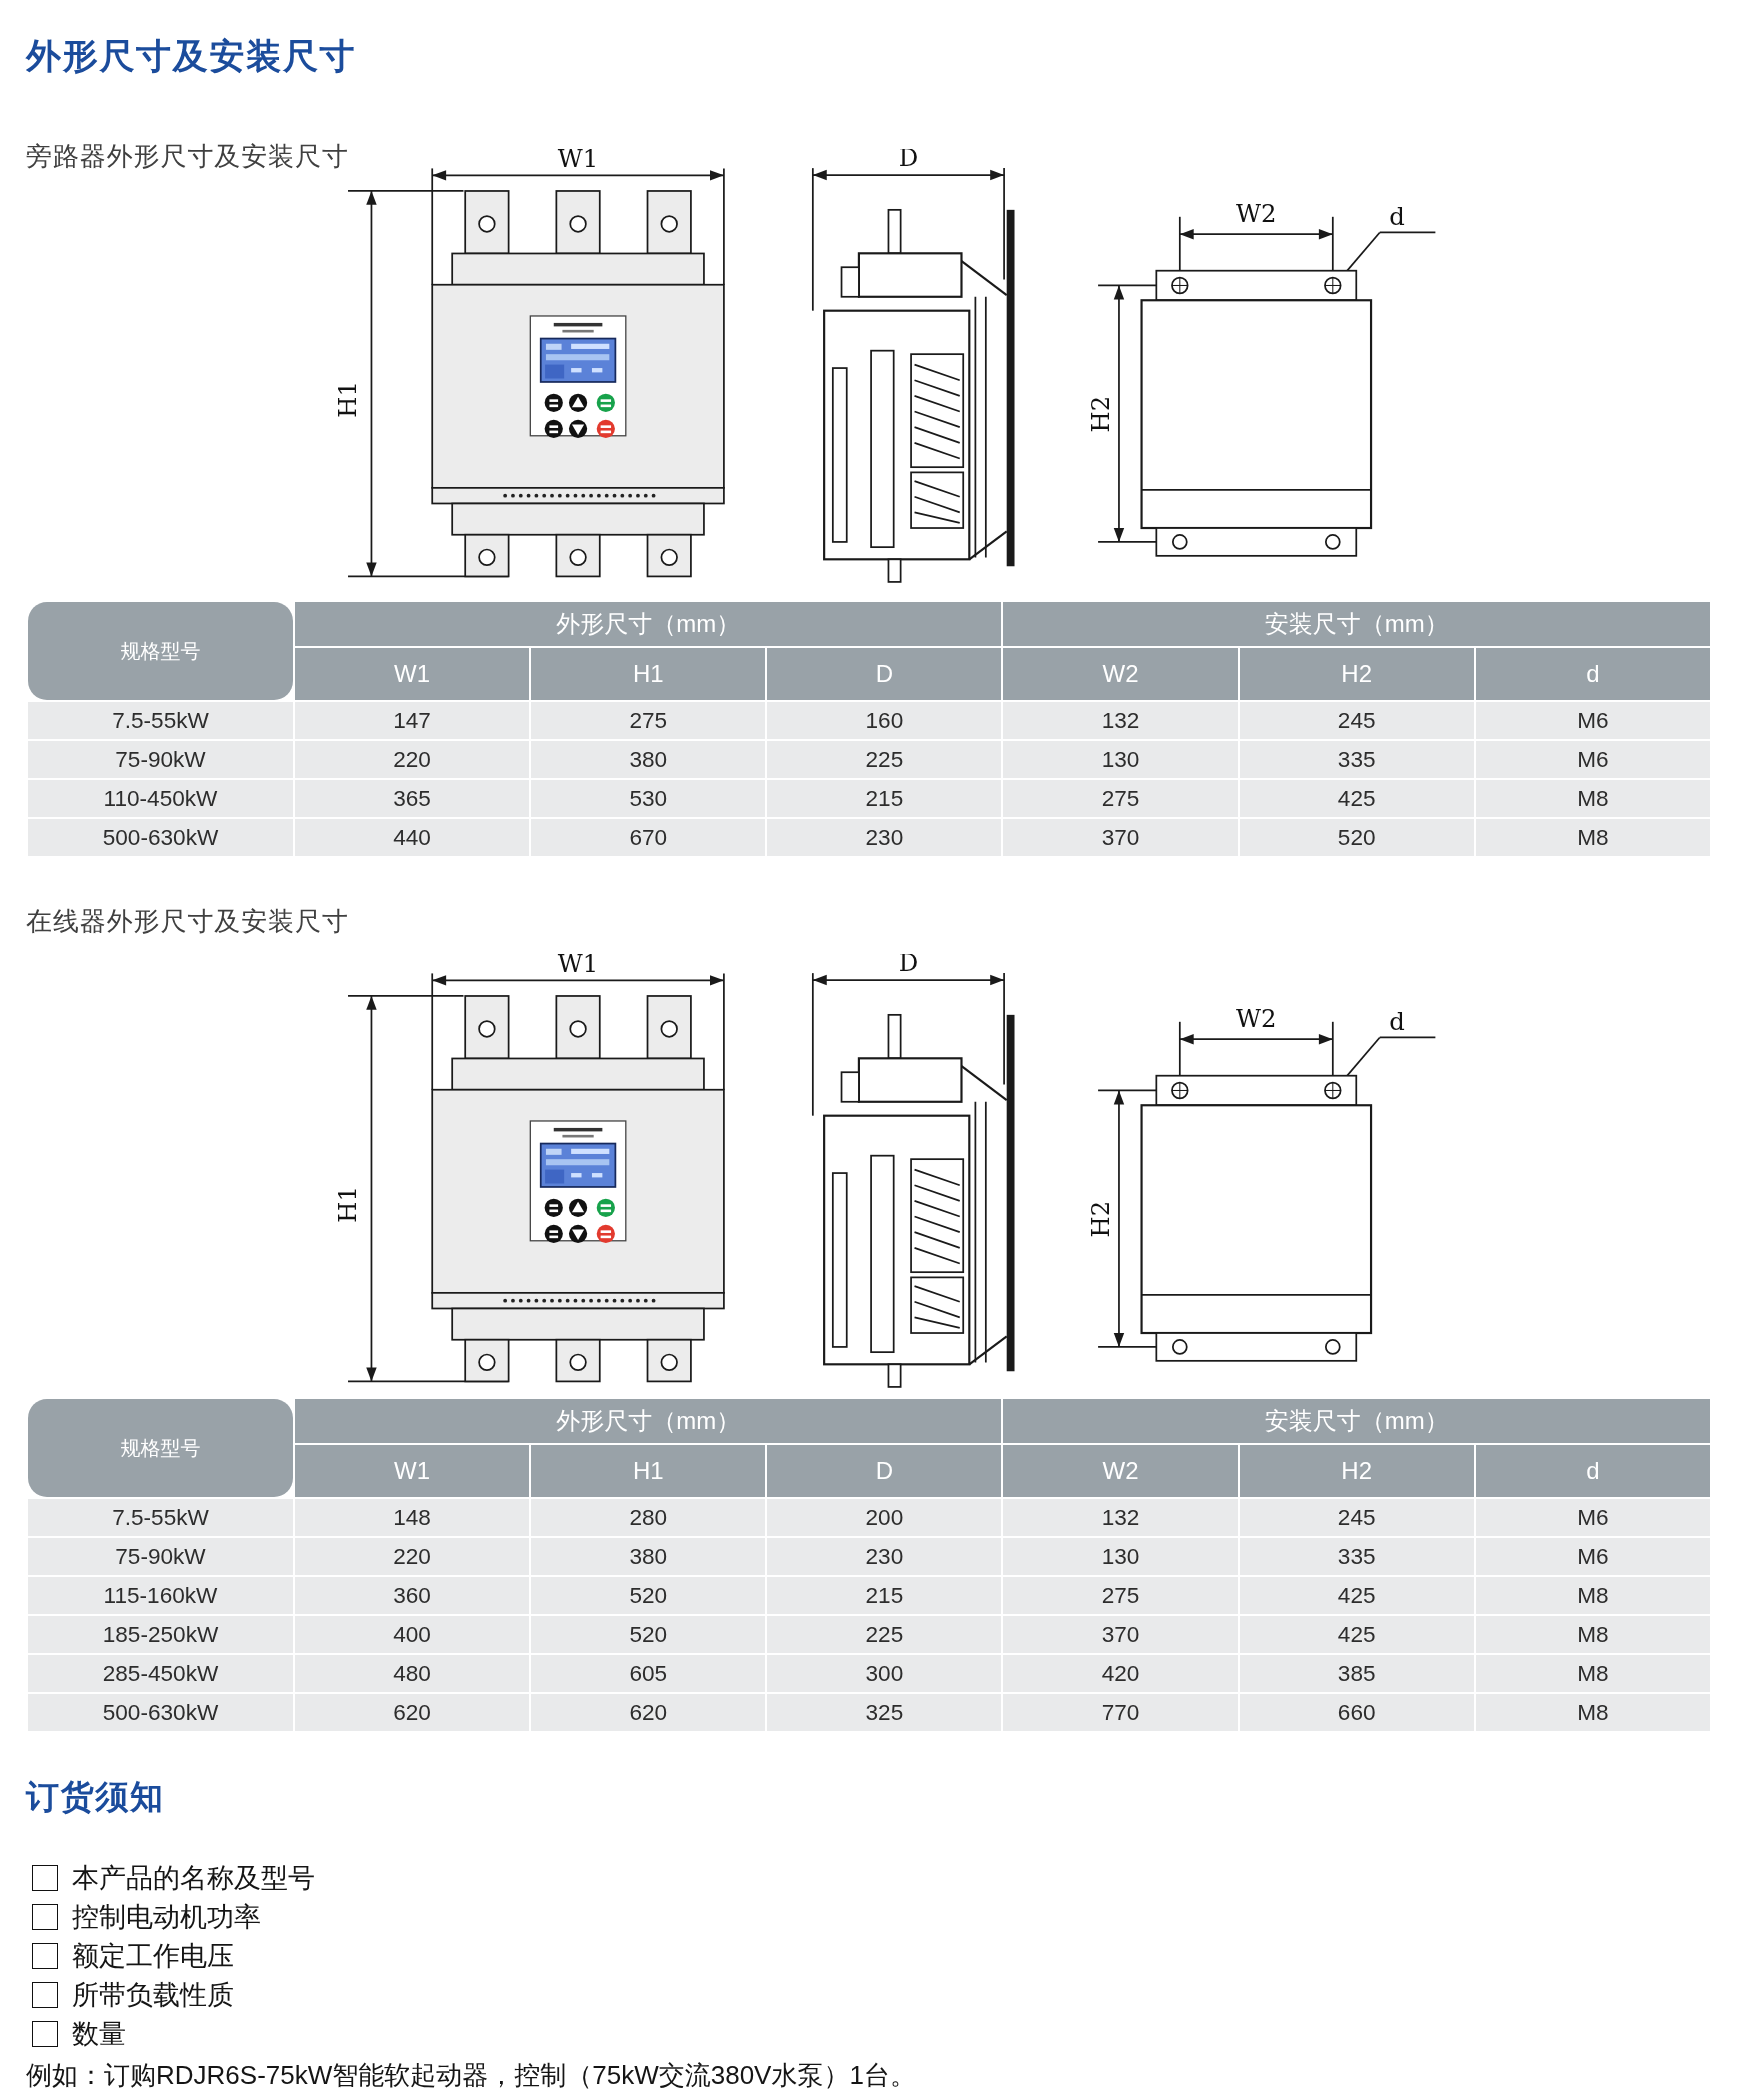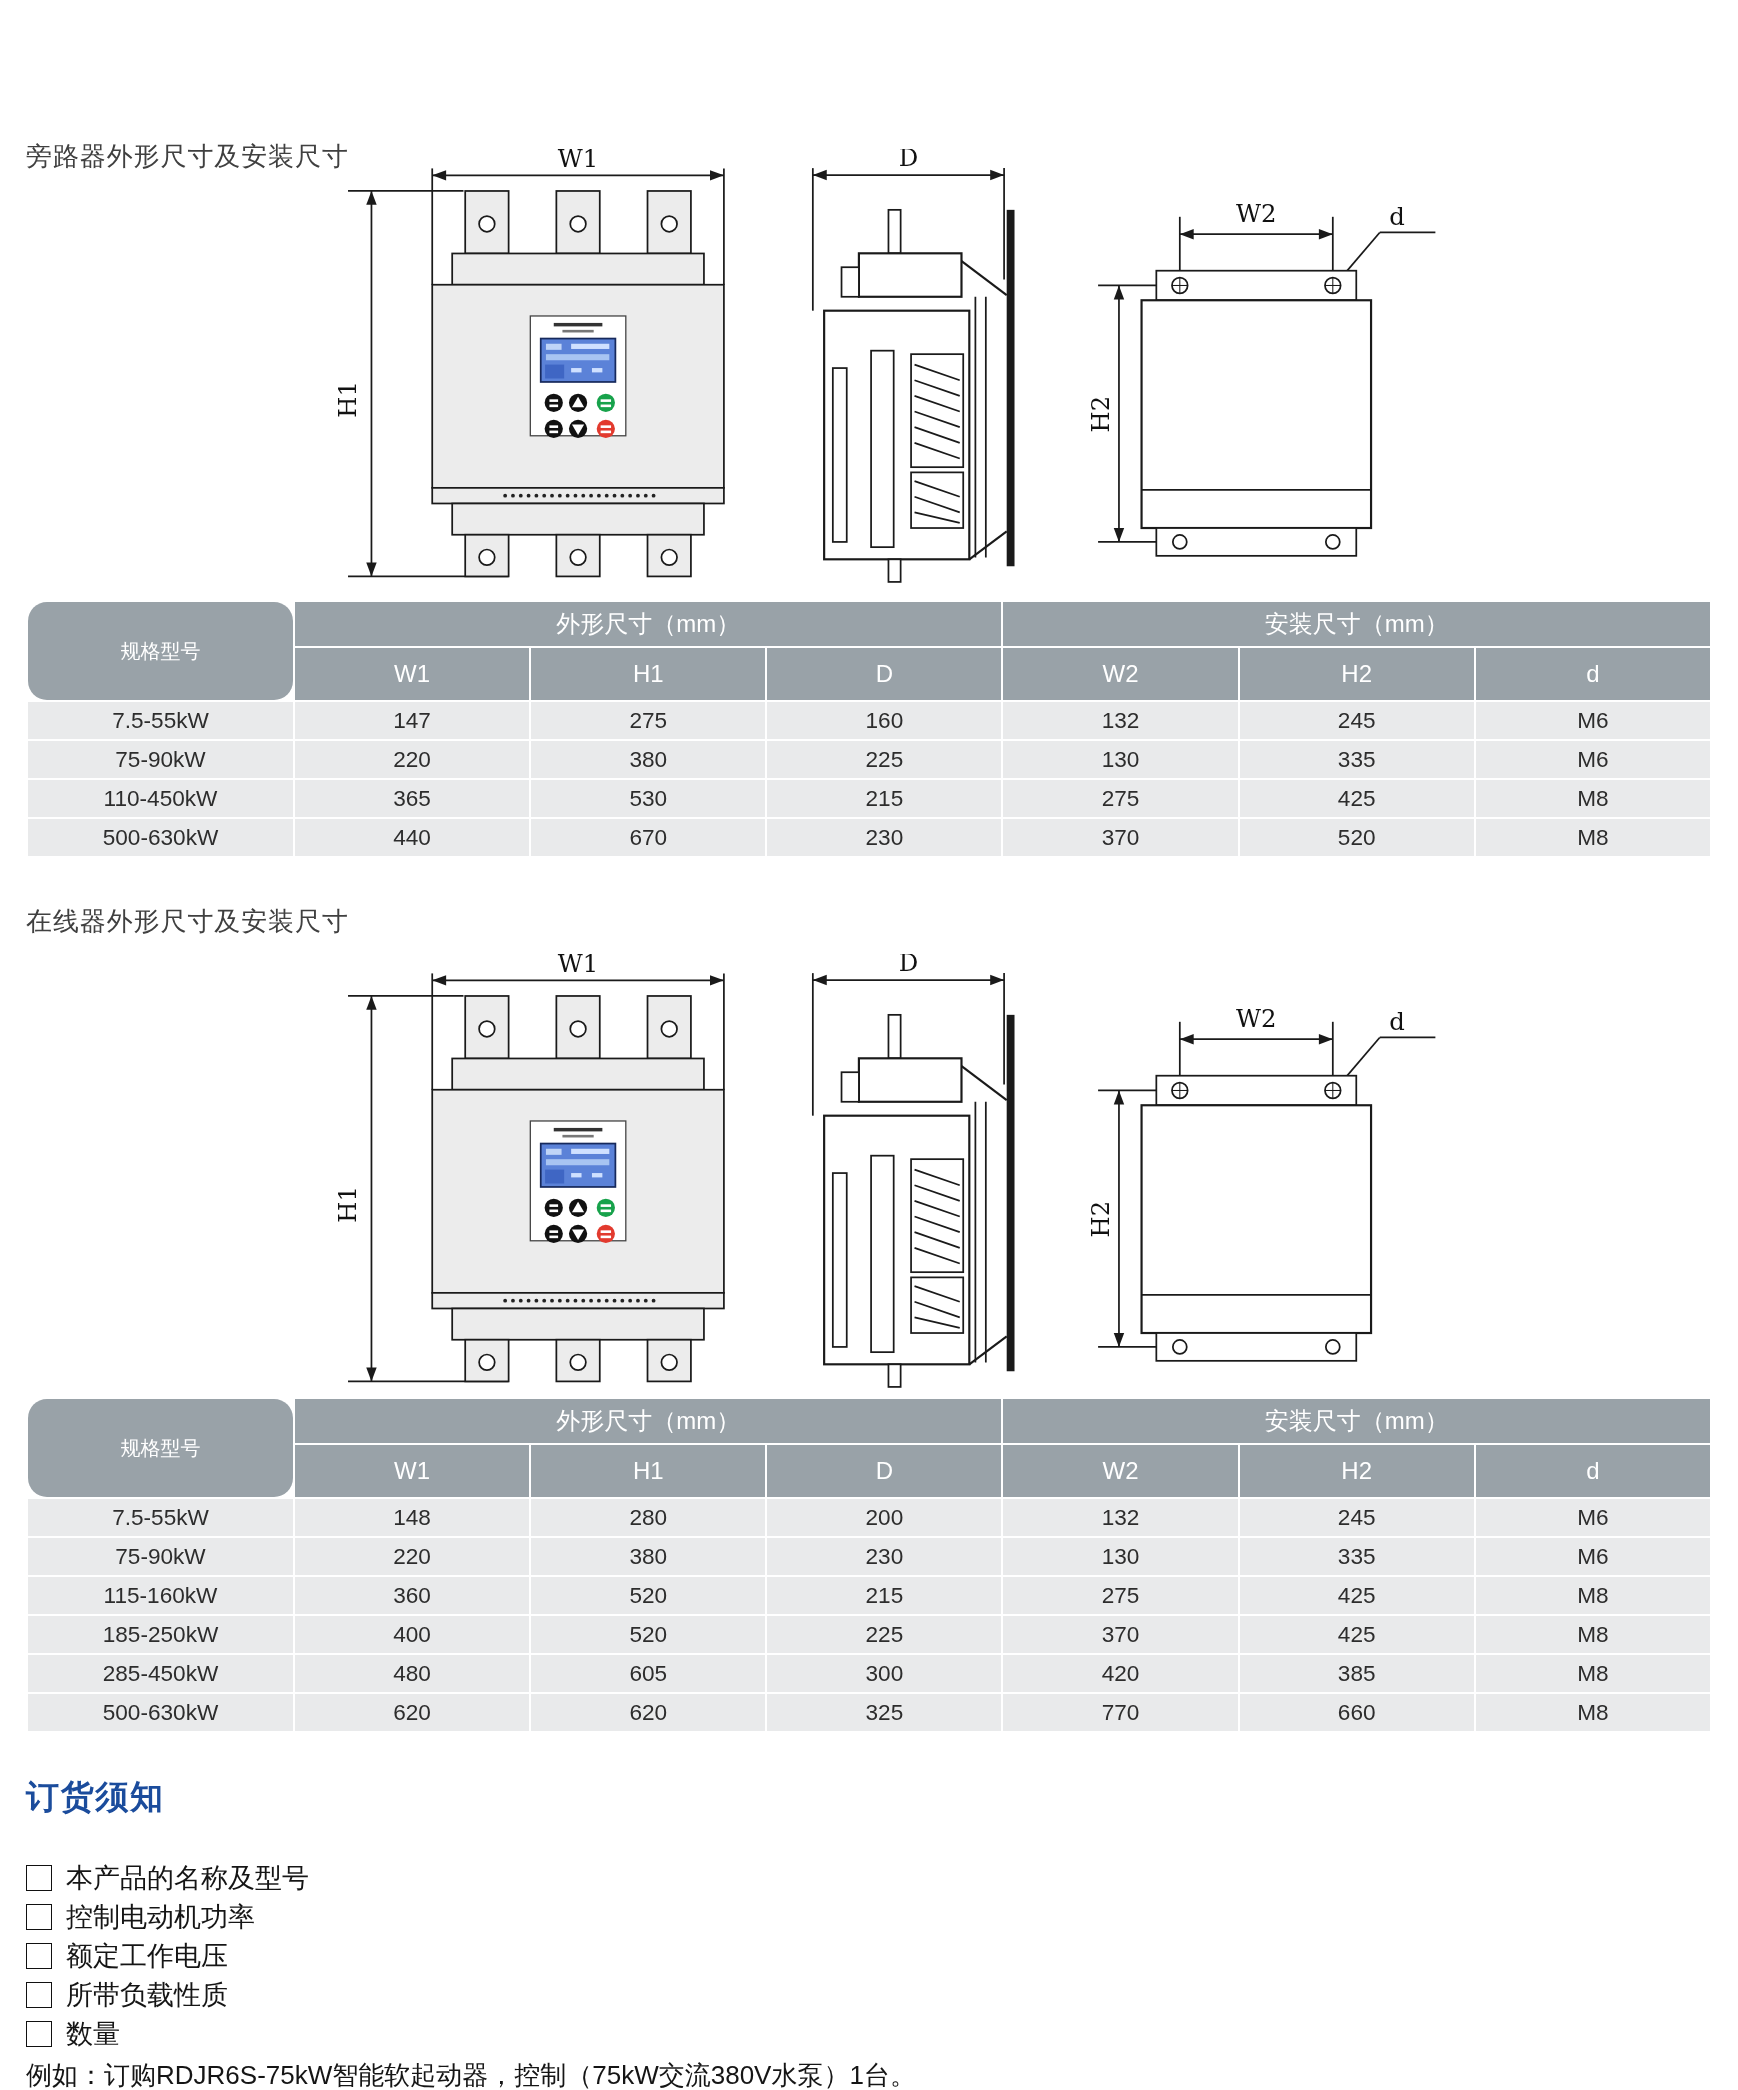--- a/index.html
+++ b/index.html
@@ -19,31 +19,32 @@
   .dim-table{left:26px;width:1686px;border-collapse:separate;border-spacing:2.6px;table-layout:fixed;}
   .t1{top:600px;}
   .t2{top:1397px;}
   .dim-table th{background:#99a2a8;color:#ffffff;font-weight:400;font-size:24px;text-align:center;vertical-align:middle;}
   .dim-table th.spec-h{font-size:20px;border-radius:19px;}
   .dim-table .t-group th{height:42px;}
   .dim-table .t-sub th{height:50px;}
   .dim-table td{background:#e9eaeb;color:#2d2d2d;font-size:22.6px;text-align:center;height:35px;vertical-align:middle;}
   
   .order-title{left:26px;top:1775px;font-size:33px;font-weight:700;color:#1b4c9c;letter-spacing:1.7px;}
-  .order-list{left:26px;top:1858px;}
+  .order-list{left:32px;top:1858px;}
   .order-item{display:flex;align-items:center;height:39px;font-size:27px;color:#151515;}
   .cb{display:inline-block;width:24px;height:24px;border:1.7px solid #111;margin-right:14px;flex:0 0 auto;background:#fff;}
   .example{left:26px;top:2058px;font-size:26px;color:#151515;}
   svg text.cadlbl{font-family:"DejaVu Serif","Liberation Serif",serif;font-size:28px;fill:#111;}
 </style>
 </head>
 <body>
 
 <div id="page">
 
+  <div class="abs page-title">外形尺寸及安装尺寸</div>
   <div class="abs subtitle sub1">旁路器外形尺寸及安装尺寸</div>
 
   <div class="abs diagram-row row1">
 
     <svg width="408" height="439" viewBox="0 0 470 505">
 
       <line x1="112" y1="30" x2="448" y2="30" stroke="#1a1a1a" stroke-width="2"></line>
       <polygon points="112,30 128,24 128,36" fill="#1a1a1a"></polygon>
       <polygon points="448,30 432,24 432,36" fill="#1a1a1a"></polygon>
       <line x1="112" y1="22" x2="112" y2="156" stroke="#1a1a1a" stroke-width="2"></line>

